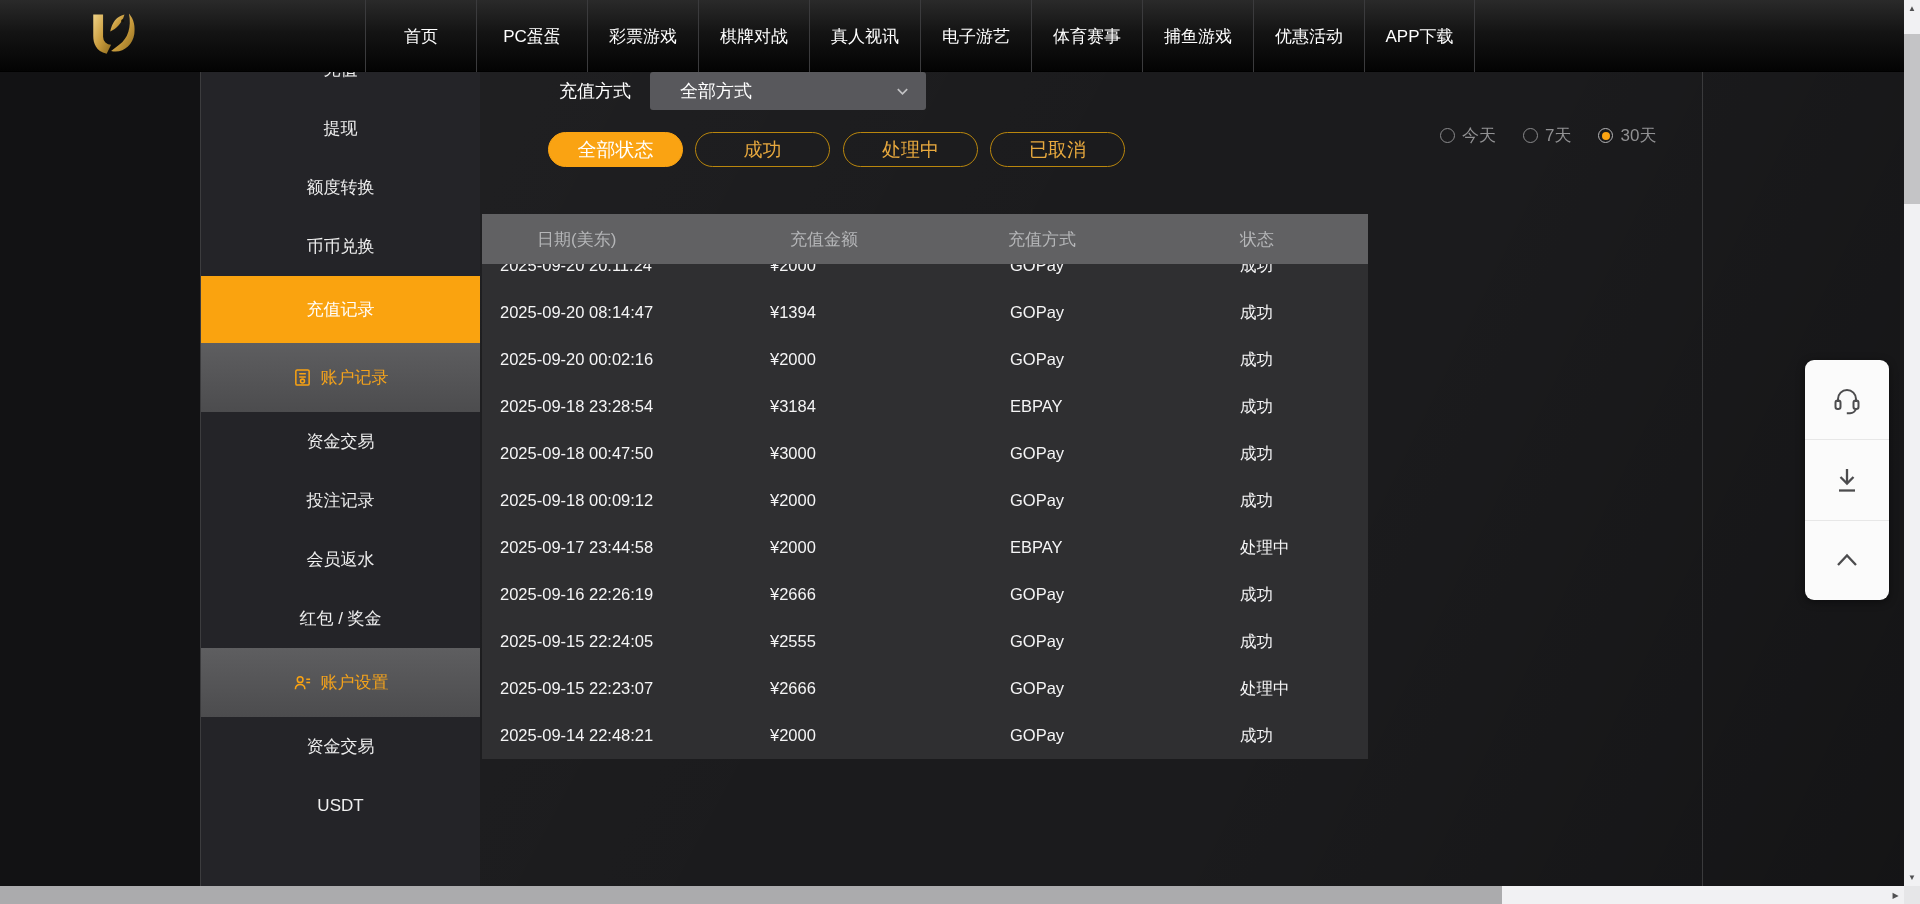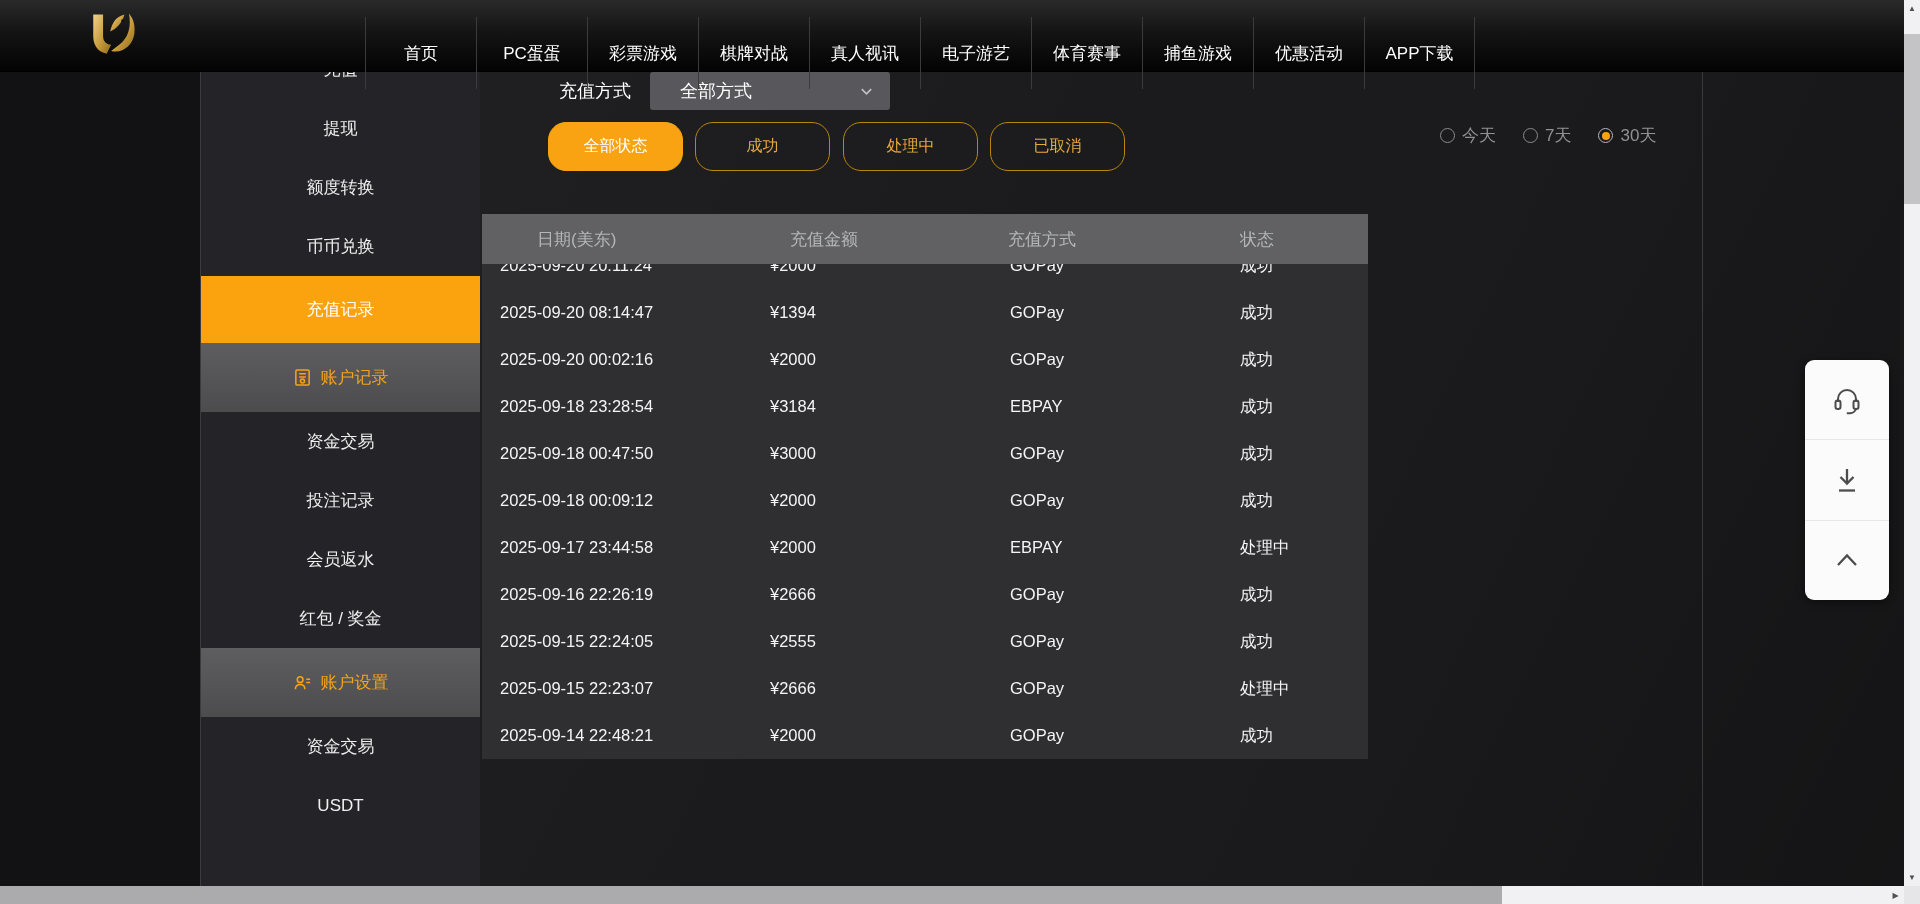--- a/index.html
+++ b/index.html
@@ -10,21 +10,21 @@
   
   .topnav { position:absolute; left:0; top:0; width:1920px; height:72px; z-index:20;
     background:linear-gradient(180deg,#2a2a2a 0%,#141414 45%,#030303 100%);
     border-bottom:1px solid #000; display:flex; align-items:center; }
   .logo { position:absolute; left:85px; top:10px; display:flex; align-items:center; cursor:pointer; }
   .logo svg { width:54px; height:50px; margin-right:12px; }
   .logo-cn { font-size:27px; font-weight:bold; letter-spacing:2px;
     background:linear-gradient(180deg,#f2d488,#c89b3c 55%,#9a7422);
     -webkit-background-clip:text; background-clip:text; color:transparent; }
   .logo-en { font-size:12px; letter-spacing:2.5px; color:#c99e35; margin-top:2px; }
-  .nav-items { position:absolute; left:365px; top:17px; height:72px; display:flex; }
+  .nav-items { position:absolute; left:365px; top:0; height:72px; display:flex; }
   .nav-item { width:111px; height:72px; display:flex; align-items:center; justify-content:center;
     color:#fff; font-size:17px; border-left:1px solid #3b3b3d; cursor:pointer; }
   .nav-item:last-child { border-right:1px solid #3b3b3d; }
 
   
   .leftcol { position:absolute; left:0; top:72px; width:200px; height:814px; background:#121214; }
   .sidebar { position:absolute; left:200px; top:72px; width:280px; height:814px;
     background:#242428; border-left:1px solid #3c3c3e; overflow:hidden; }
   .sb-list { margin-top:-32px; }
   .sb-item { height:59px; display:flex; align-items:center; justify-content:center;
@@ -38,28 +38,28 @@
   .content { position:absolute; left:480px; top:72px; width:1424px; height:814px;
     background:#1b1b1d; }
   .content::before { content:""; position:absolute; inset:0;
     background:linear-gradient(118deg, rgba(255,255,255,0.018) 0%, rgba(255,255,255,0) 38%),
                linear-gradient(296deg, rgba(0,0,0,0.25) 0%, rgba(0,0,0,0) 42%); pointer-events:none; }
   .divider-v { position:absolute; left:1222px; top:0; width:1px; height:814px; background:#3a3a3c; }
 
   .filter-row1 { position:absolute; left:0; top:0; width:1222px; height:38px; }
   .method-label { position:absolute; left:79px; top:0; height:38px; display:flex; align-items:center;
     color:#fff; font-size:18px; }
-  .method-select { position:absolute; left:170px; top:0; width:240px; height:38px; background:#58585c;
+  .method-select { position:absolute; left:170px; top:0; width:276px; height:38px; background:#58585c;
     border-radius:3px; display:flex; align-items:center; padding:0 16px 0 30px; cursor:pointer; }
   .method-select .val { color:#fff; font-size:18px; flex:1; }
   .method-select svg { width:15px; height:15px; }
 
   .filter-row2 { position:absolute; left:0; top:46px; width:1222px; height:35px; }
-  .pill { position:absolute; top:4px; width:135px; height:49px; border-radius:18px;
-    display:flex; align-items:center; justify-content:center; font-size:16px; cursor:pointer;
+  .pill { position:absolute; top:14px; width:135px; height:35px; border-radius:18px;
+    display:flex; align-items:center; justify-content:center; font-size:19px; cursor:pointer;
     color:#E8A93E; border:1px solid #B9860D; background:transparent; }
   .pill.selected { background:#FAA312; border-color:#FAA312; color:#fff; }
   .p0{left:68px;} .p1{left:215px;} .p2{left:363px;} .p3{left:510px;}
 
   .ranges { position:absolute; left:960px; top:46px; height:35px; display:flex; align-items:center; gap:27px; }
   .radio { display:flex; align-items:center; gap:7px; cursor:pointer; }
   .radio .circ { width:15px; height:15px; border-radius:50%; border:1px solid #8a8a8c; position:relative; }
   .radio.checked .circ { border-color:#b5b5b7; }
   .radio.checked .circ::after { content:""; position:absolute; left:2.5px; top:2.5px; width:8px; height:8px;
     border-radius:50%; background:#FAA312; }

